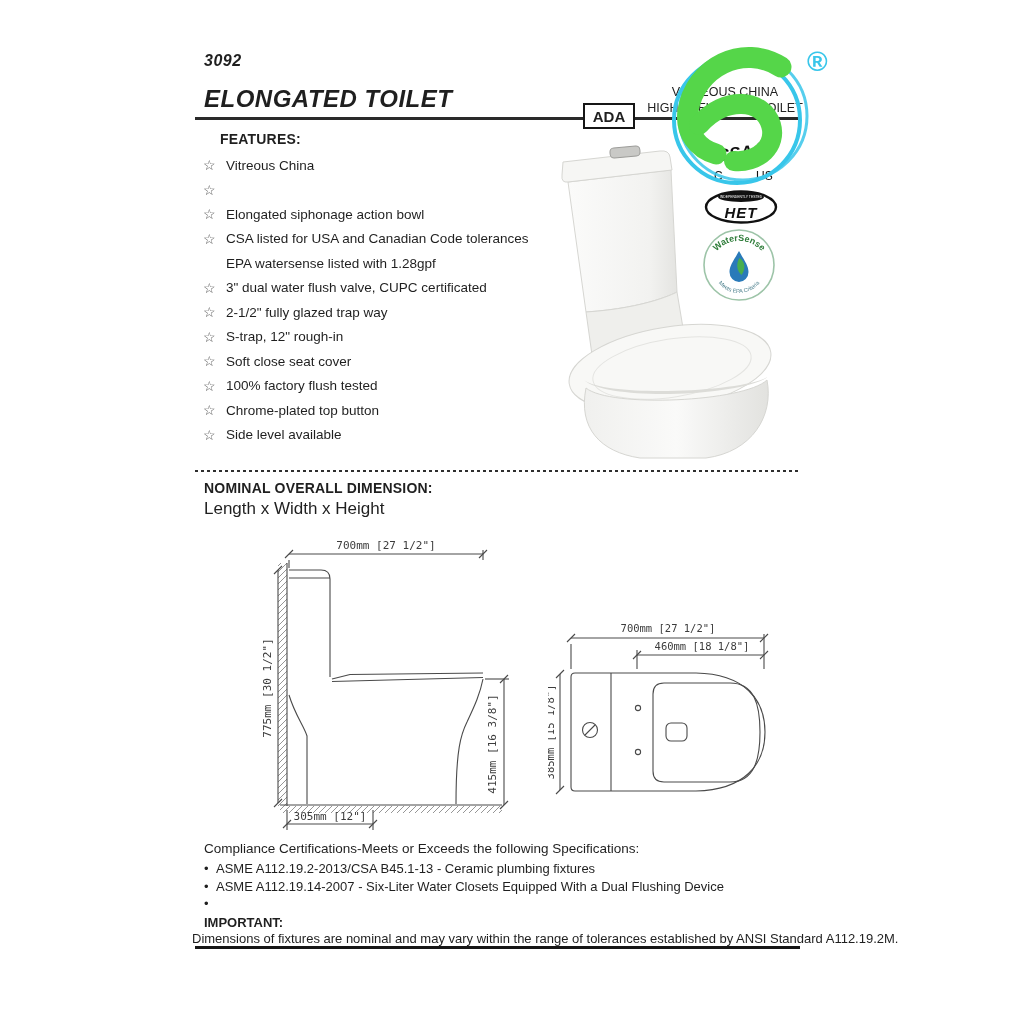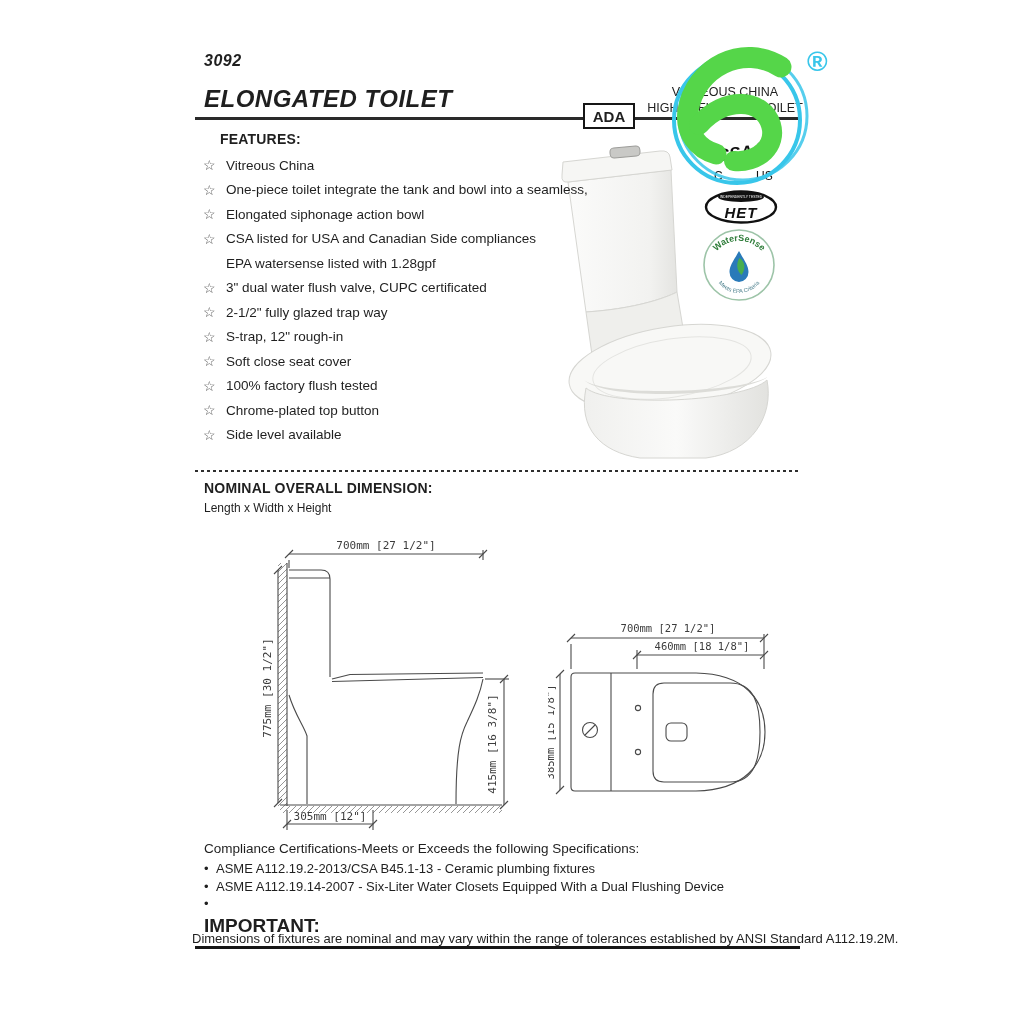--- a/index.html
+++ b/index.html
@@ -24,27 +24,27 @@
   
   .section-head{font-weight:bold;font-size:14px;letter-spacing:.2px;}
   .features-head{left:204px;top:131px;padding-left:16px;}
   .feat-list{left:203px;top:153px;width:420px;z-index:2;}
   .feat-row{display:flex;height:24.5px;align-items:center;font-size:13.5px;}
   .feat-star{width:23px;font-size:14px;color:#555;flex:0 0 23px;}
   .dotted-rule{left:195px;top:470px;width:605px;height:2px;
     background:repeating-linear-gradient(90deg,#2e2e2e 0 3px,transparent 3px 6px);}
   
   .dim-head{left:204px;top:480px;}
-  .dim-sub{left:204px;top:500px;font-size:12px;line-height:17.5px;}
+  .dim-sub{left:204px;top:500px;font-size:17px;line-height:17.5px;}
   
   .comp-head{left:204px;top:841px;font-size:13.5px;font-weight:normal;}
   .comp-list{left:204px;top:860px;font-size:13px;}
   .comp-row{height:17.5px;display:flex;align-items:center;}
   .comp-bullet{width:12px;flex:0 0 12px;font-size:13px;}
-  .important-head{left:204px;top:915px;font-size:19px;font-weight:bold;}
+  .important-head{left:204px;top:915px;font-size:13px;font-weight:bold;}
   .important-text{left:192px;top:931px;font-size:13px;}
   .bottom-rule{left:195px;top:946px;width:605px;height:3px;background:#161616;}
   
   .cad-label{font-family:"DejaVu Sans Mono", monospace;fill:#3c3c3c;}
   svg{display:block;}
 </style>
 </head>
 <body>
 
 <div class="abs model">3092</div>
@@ -122,29 +122,28 @@
 </svg>
 
 <div class="abs section-head features-head">FEATURES:</div>
 <div class="abs feat-list">
   <div class="feat-row">
       <span class="feat-star">☆</span>
       <span>Vitreous China</span>
     </div>
   <div class="feat-row">
       <span class="feat-star">☆</span>
-      <span>One-piece toilet integrate the tank and bowl into a seamless,</span>
     </div>
   <div class="feat-row">
       <span class="feat-star">☆</span>
       <span>Elongated siphonage action bowl</span>
     </div>
   <div class="feat-row">
       <span class="feat-star">☆</span>
-      <span>CSA listed for USA and Canadian Side compliances</span>
+      <span>CSA listed for USA and Canadian Code tolerances</span>
     </div>
   <div class="feat-row">
       <span class="feat-star"></span>
       <span>EPA watersense listed with 1.28gpf</span>
     </div>
   <div class="feat-row">
       <span class="feat-star">☆</span>
       <span>3" dual water flush valve, CUPC certificated</span>
     </div>
   <div class="feat-row">

